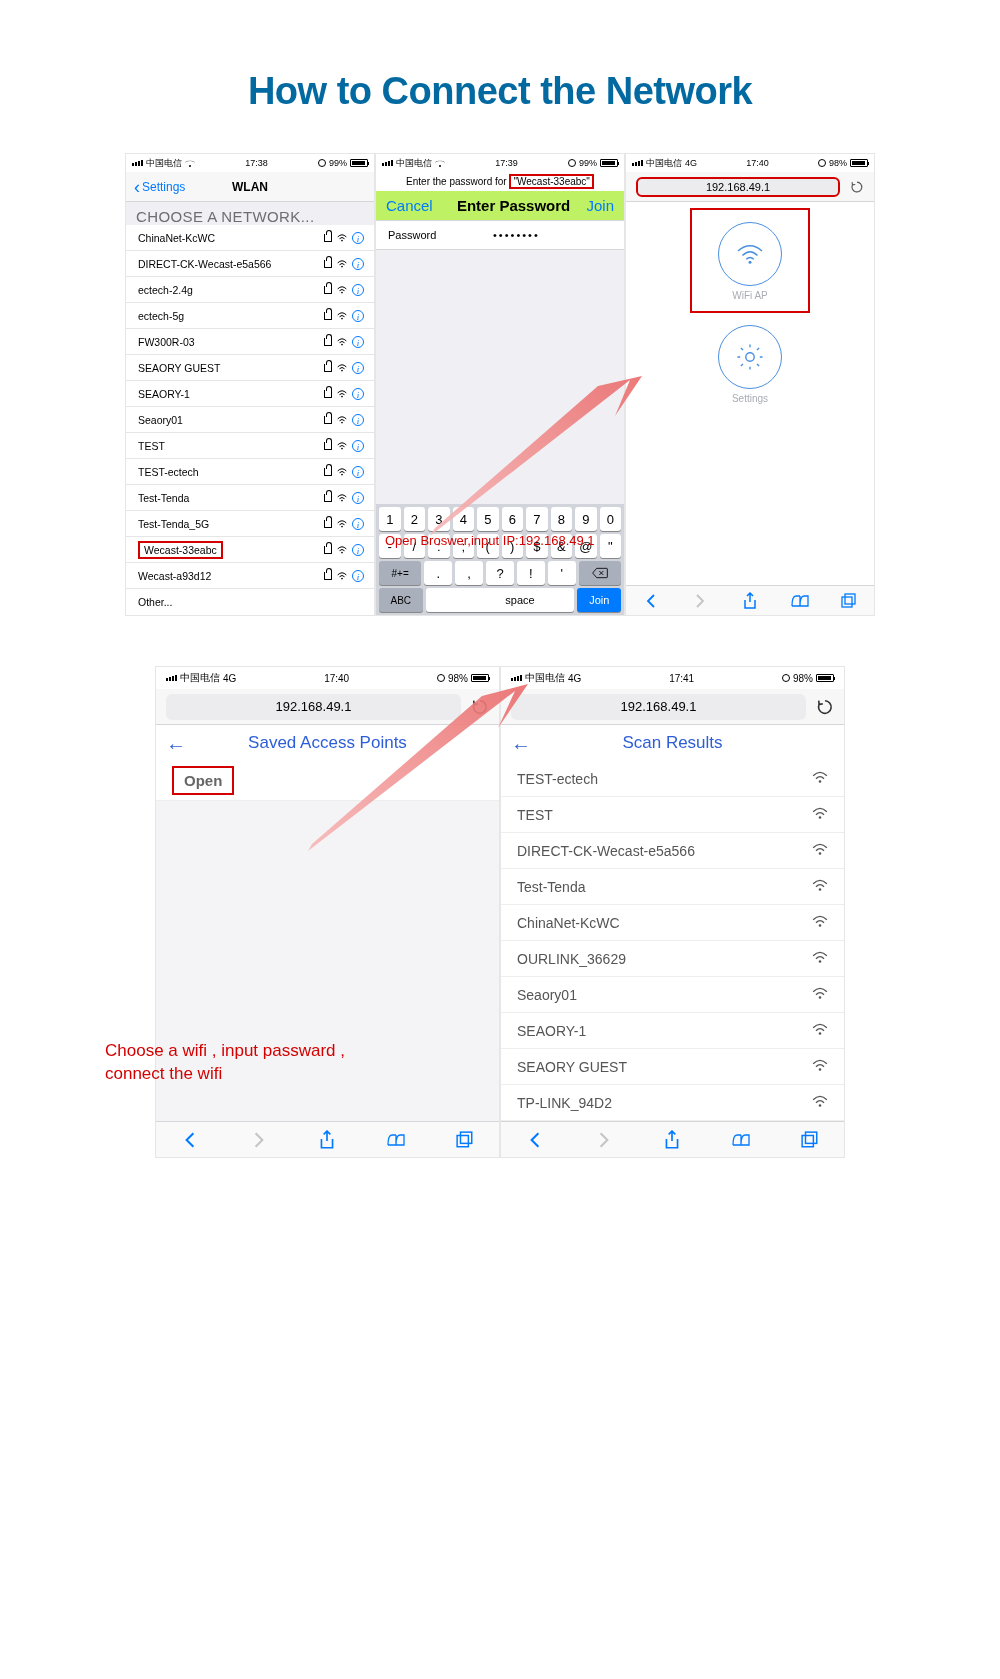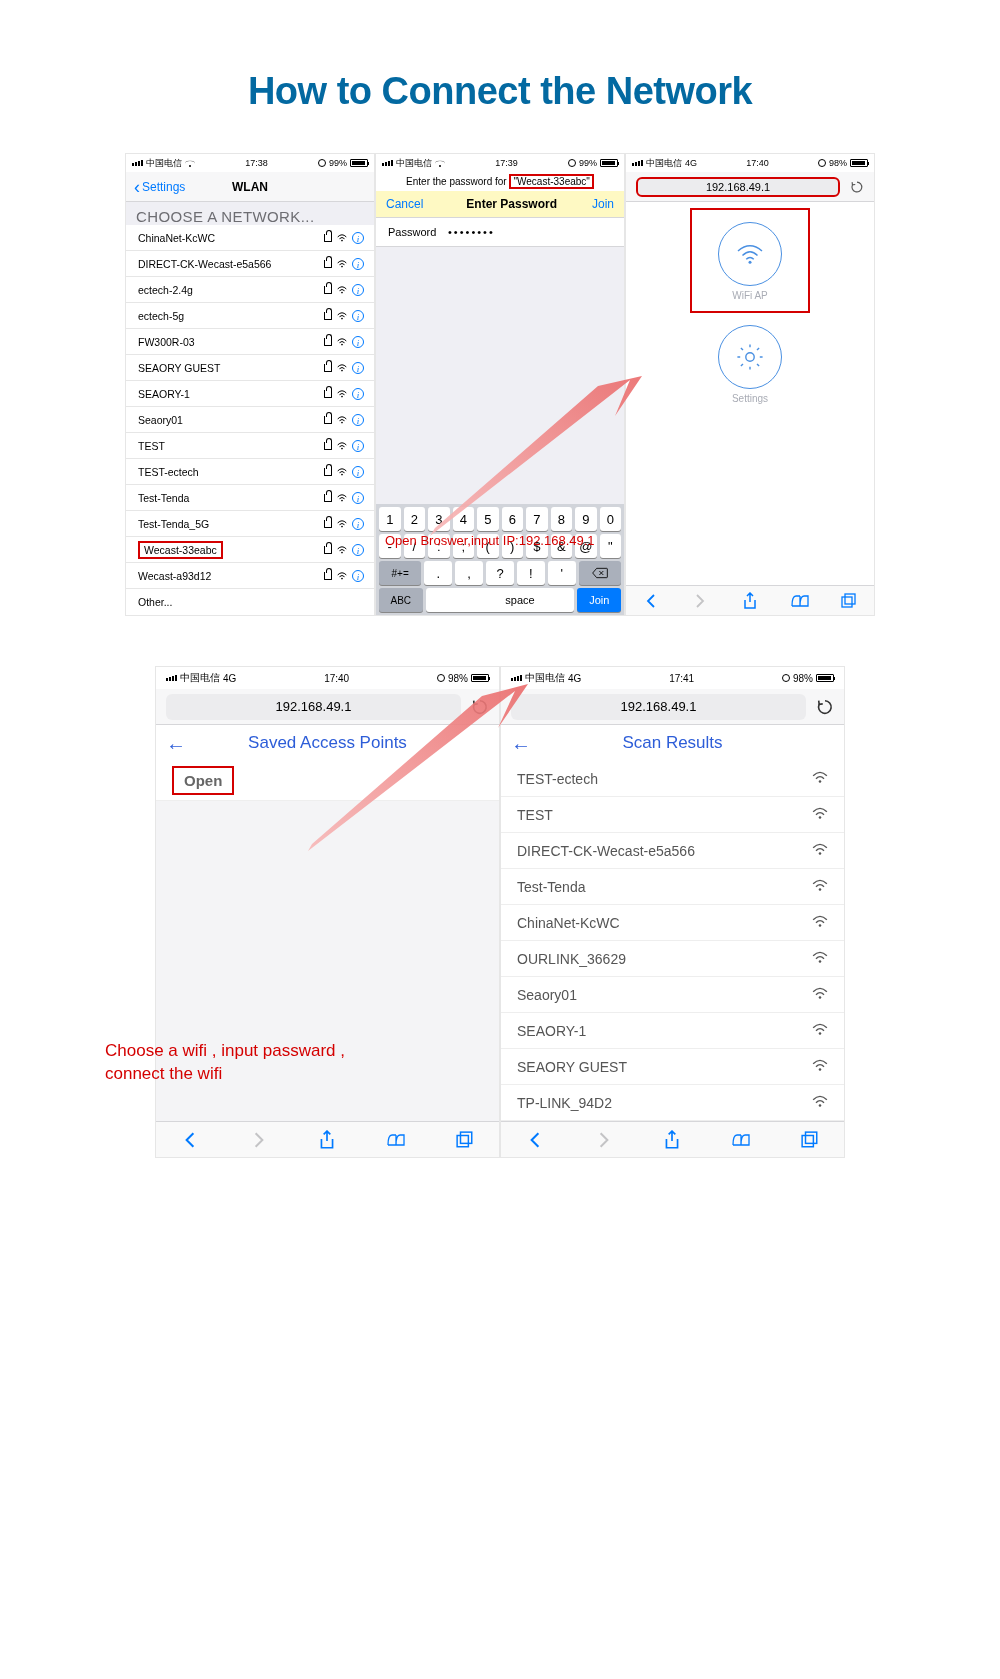--- a/index.html
+++ b/index.html
@@ -43,24 +43,24 @@
 .lock-ic { width:8px; height:8px; border:1px solid #000; border-top:none; border-radius:0 0 1px 1px; position:relative; }
 .lock-ic::before { content:''; position:absolute; left:1px; top:-4px; width:4px; height:4px; border:1px solid #000; border-bottom:none; border-radius:3px 3px 0 0; }
 .info-ic { width:12px; height:12px; border:1px solid #007aff; border-radius:50%; color:#007aff; font-size:9px; line-height:12px; text-align:center; font-style:italic; font-family:serif; }
 .wifi-sm { width:10px; height:8px; position:relative; }
 .wifi-sm svg { display:block; }
 
 .red-box { border: 2px solid #d40000; }
 
 
 .pw-bar { text-align:center; font-size:10px; padding:4px 0; background:#fff; }
-.pw-nav { display:flex; justify-content:space-between; align-items:center; padding:6px 10px; font-size:12px; background:#fef9c3; }
+.pw-nav { display:flex; justify-content:space-between; align-items:center; padding:6px 10px; font-size:15px; background:#bef264; }
 .pw-nav .c { color:#007aff; }
 .pw-nav .t { font-weight:600;margin-left:8px; }
-.pw-row { display:flex; align-items:center; padding:8px 12px; border-top:1px solid #d6d6d9; border-bottom:1px solid #d6d6d9; background:#fff; font-size:11px; }
+.pw-row { display:flex; align-items:center; padding:8px 12px; border-top:1px solid #d6d6d9; border-bottom:1px solid #d6d6d9; background:#fff; font-size:11px;gap:45px; }
 .pw-row .lbl { width:60px; }
 .pw-row .dots { letter-spacing:2px; }
 .flex-grow { flex:1; }
 .gray-bg { background:#efeff4; }
 
 
 .kbd { background:#d1d4da; padding:3px; }
 .kbd-row { display:flex; gap:3px; margin-bottom:3px; }
 .key { flex:1; background:#fff; border-radius:3px; height:24px; display:flex; align-items:center; justify-content:center; font-size:13px; box-shadow:0 1px 0 #888; }
 .key.dark { background:#aab0bb; }

